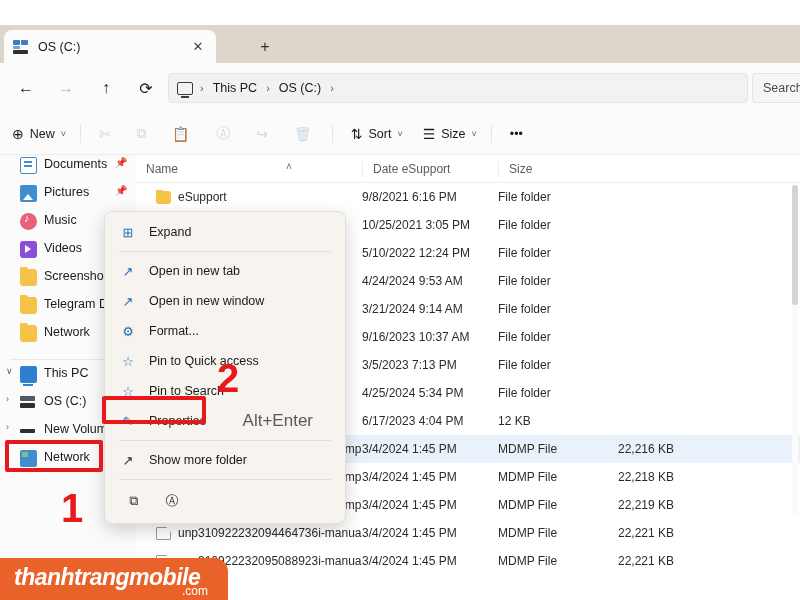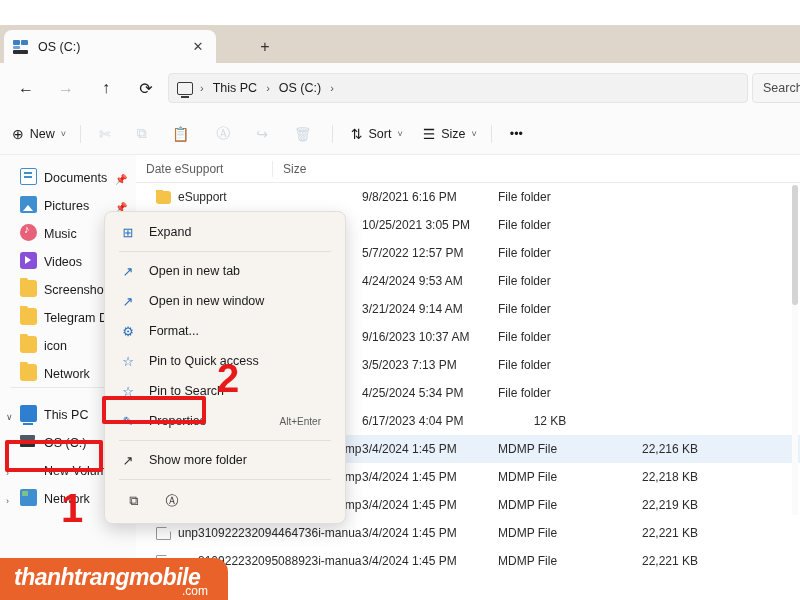--- a/index.html
+++ b/index.html
@@ -121,21 +121,21 @@
   .cmd-sep { width: 1px; height: 18px; background: #e4e4e4; margin: 0 6px; }
 
   
   .sidebar {
     position: absolute; top: 155px; left: 0;
     width: 136px; height: 425px;
     background: #fbfbfb;
     padding-top: 2px;
   }
   .side-item {
-    height: 28px; display: flex; align-items: flex-end;
+    height: 28px; display: flex; align-items: flex-start;
     padding-left: 20px; font-size: 12.5px; color: #1a1a1a;
     position: relative;
   }
   .side-item .chev {
     position: absolute; left: 6px; font-size: 9px; color: #555; width: 10px;
   }
   .side-item .sicon { width: 17px; height: 17px; margin-right: 7px; flex: none; position: relative; }
   .side-item .slabel { white-space: nowrap; overflow: hidden; }
   .side-item .pin { position: absolute; right: 8px; color: #777; font-size: 10px; }
 
@@ -188,21 +188,21 @@
   }
   .row.sel { background: #e9f1fb; }
   .cell-name { width: 226px; display: flex; align-items: center; padding-left: 20px; white-space: nowrap; overflow: hidden; }
   .cell-name .fi { width: 15px; height: 13px; margin-right: 7px; flex: none; position: relative; }
   .fi-folder { background:#f5c347; border-radius:1px 3px 3px 3px; }
   .fi-folder:before { content:""; position:absolute; left:0; top:-2.5px; width:7px; height:3.5px; background:#f5c347; border-radius:1px 2px 0 0; }
   .fi-file { background:#fff; border:1px solid #9a9a9a; border-radius:1px; }
   .fi-file:after { content:""; position:absolute; right:-1px; top:-1px; width:0;height:0; border-left:5px solid transparent; border-top:5px solid #fff; }
   .cell-date { width: 136px; }
   .cell-type { width: 120px; }
-  .cell-size { width: 116px; text-align: center; padding-right: 12px; }
+  .cell-size { width: 116px; text-align: left; padding-right: 12px; }
   .scrollbar {
     position: absolute; right: 2px; top: 30px;
     width: 6px; height: 330px;
     background: #fbfbfb;
   }
   .scrollthumb {
     position: absolute; right: 2px; top: 30px;
     width: 6px; height: 120px;
     background: #d4d4d4; border-radius: 3px;
   }
@@ -222,21 +222,21 @@
     height: 30px; display: flex; align-items: center;
     padding-left: 10px; border-radius: 4px;
     font-size: 12.5px; color: #1a1a1a;
     position: relative;
   }
   .ctx-item .cicon {
     width: 18px; margin-right: 12px; flex: none;
     font-size: 13px; color: #2b6cb8; text-align: center;
   }
   .ctx-item .accel {
-    position: absolute; right: 20px; font-size: 10px; color: #5a5a5a;
+    position: absolute; right: 28px; font-size: 17px; color: #5a5a5a;
   }
   .ctx-div { height: 1px; background: #e2ded9; margin: 4px 10px; }
   .ctx-iconrow { height: 34px; display: flex; align-items: center; padding-left: 10px; }
   .ctx-iconrow .ci {
     width: 30px; height: 26px; display:flex; align-items:center; justify-content:center;
     color: #3b3b3b; font-size: 13px; margin-right: 8px;
   }
 
   
   .redbox {
@@ -374,24 +374,20 @@
     <div class="side-item">
       <span class="sicon ic-folder"></span>
       <span class="slabel">Screenshots</span>
     </div>
     <div class="side-item">
       <span class="sicon ic-folder"></span>
       <span class="slabel">Telegram Desktop</span>
     </div>
     <div class="side-item">
       <span class="sicon ic-folder"></span>
-      <span class="slabel">icon</span>
-    </div>
-    <div class="side-item">
-      <span class="sicon ic-folder"></span>
       <span class="slabel">Network</span>
     </div>
 
     <div class="side-sep"></div>
 
     <div class="side-item">
       <span class="chev">∨</span>
       <span class="sicon ic-pc"></span>
       <span class="slabel">This PC</span>
     </div>
@@ -407,20 +403,24 @@
     </div>
     <div class="side-item">
       <span class="chev">›</span>
       <span class="sicon ic-net"></span>
       <span class="slabel">Network</span>
     </div>
   </div>
 
   <div class="content">
     <div class="colhead">
+      <div class="c cell-name">
+        <span>Name</span>
+        <span class="sort-caret">˄</span>
+      </div>
       <div class="c cell-date">Date eSupport</div>
       <div class="c cell-size" style="text-align:left;padding-left:10px;">Size</div>
     </div>
 
     <div class="row">
       <div class="cell-name">
         <span class="fi fi-folder"></span>
         <span>eSupport</span>
       </div>
       <div class="cell-date">9/8/2021 6:16 PM</div>
@@ -429,21 +429,21 @@
     </div>
 
     <div class="row">
       <div class="cell-name"></div>
       <div class="cell-date">10/25/2021 3:05 PM</div>
       <div class="cell-type">File folder</div>
       <div class="cell-size"></div>
     </div>
     <div class="row">
       <div class="cell-name"></div>
-      <div class="cell-date">5/7/2022 12:57 PM</div>
+      <div class="cell-date">5/10/2022 12:24 PM</div>
       <div class="cell-type">File folder</div>
       <div class="cell-size"></div>
     </div>
     <div class="row">
       <div class="cell-name"></div>
       <div class="cell-date">4/24/2024 9:53 AM</div>
       <div class="cell-type">File folder</div>
       <div class="cell-size"></div>
     </div>
     <div class="row">

